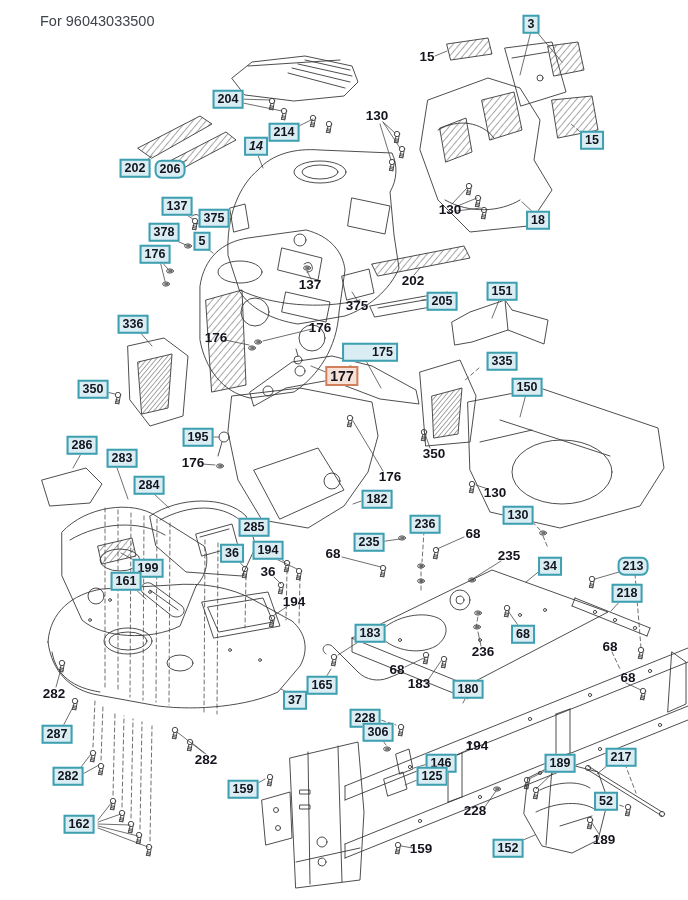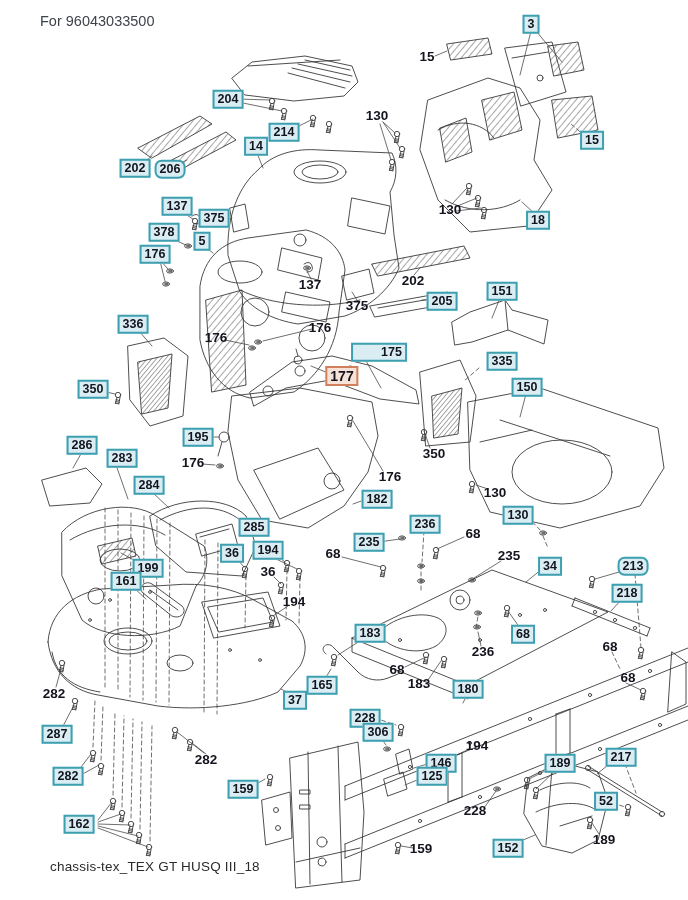--- a/index.html
+++ b/index.html
@@ -323,40 +323,40 @@
       <path class="leader dash" d="M113,795 L115,712 M122,807 L124,716 M131,818 L133,719 M140,829 L142,722 M150,841 L152,726 M93,747 L95,700 M101,760 L103,705 M246,576 L245,628 M287,570 L286,620 M300,577 L299,625"></path>
     </g>
   </svg>
 
   <div class="callouts" id="callouts">
       <div class="callout boxed" style="left: 531px; top: 24px;">3</div>
       <div class="callout plain" style="left: 427px; top: 57px;">15</div>
       <div class="callout boxed" style="left: 228px; top: 99px;">204</div>
       <div class="callout plain" style="left: 377px; top: 116px;">130</div>
       <div class="callout boxed" style="left: 284px; top: 132px;">214</div>
-      <div class="callout boxed" style="left: 256px; top: 146px;">14</div>
+      <div class="callout boxed" style="left: 256px; top: 146px; font-style: italic;">14</div>
       <div class="callout boxed" style="left: 592px; top: 140px;">15</div>
       <div class="callout boxed" style="left: 135px; top: 168px;">202</div>
       <div class="callout boxed" style="left: 170px; top: 169px; border-radius: 7px;">206</div>
       <div class="callout boxed" style="left: 177px; top: 206px;">137</div>
       <div class="callout plain" style="left: 450px; top: 210px;">130</div>
       <div class="callout boxed" style="left: 214px; top: 218px;">375</div>
       <div class="callout boxed" style="left: 538px; top: 220px;">18</div>
       <div class="callout boxed" style="left: 164px; top: 232px;">378</div>
       <div class="callout boxed" style="left: 202px; top: 241px;">5</div>
       <div class="callout boxed" style="left: 155px; top: 254px;">176</div>
       <div class="callout plain" style="left: 310px; top: 285px;">137</div>
       <div class="callout plain" style="left: 413px; top: 281px;">202</div>
       <div class="callout boxed" style="left: 502px; top: 291px;">151</div>
       <div class="callout boxed" style="left: 442px; top: 301px;">205</div>
       <div class="callout plain" style="left: 357px; top: 306px;">375</div>
       <div class="callout boxed" style="left: 133px; top: 324px;">336</div>
       <div class="callout plain" style="left: 320px; top: 328px;">176</div>
       <div class="callout plain" style="left: 216px; top: 338px;">176</div>
-      <div class="callout boxed" style="left: 379px; top: 352px; padding-left: 28px;">175</div>
+      <div class="callout boxed" style="left: 370px; top: 352px; padding-left: 28px;">175</div>
       <div class="callout boxed" style="left: 502px; top: 361px;">335</div>
       <div class="callout highlighted" style="left: 342px; top: 376px;">177</div>
       <div class="callout boxed" style="left: 527px; top: 387px;">150</div>
       <div class="callout boxed" style="left: 93px; top: 389px;">350</div>
       <div class="callout boxed" style="left: 198px; top: 437px;">195</div>
       <div class="callout boxed" style="left: 82px; top: 445px;">286</div>
       <div class="callout plain" style="left: 434px; top: 454px;">350</div>
       <div class="callout boxed" style="left: 114px; top: 458px; margin-left: 8px;">283</div>
       <div class="callout plain" style="left: 193px; top: 463px;">176</div>
       <div class="callout plain" style="left: 390px; top: 477px;">176</div>
@@ -402,14 +402,13 @@
       <div class="callout boxed" style="left: 68px; top: 776px;">282</div>
       <div class="callout boxed" style="left: 243px; top: 789px;">159</div>
       <div class="callout boxed" style="left: 606px; top: 801px;">52</div>
       <div class="callout plain" style="left: 475px; top: 811px;">228</div>
       <div class="callout boxed" style="left: 79px; top: 824px;">162</div>
       <div class="callout plain" style="left: 604px; top: 840px;">189</div>
       <div class="callout plain" style="left: 421px; top: 849px;">159</div>
       <div class="callout boxed" style="left: 508px; top: 848px;">152</div>
     </div>
 
-  <div class="footer">chassis-tex_TEX GT HUSQ III_18</div>
 </div>
 
 </body></html>

